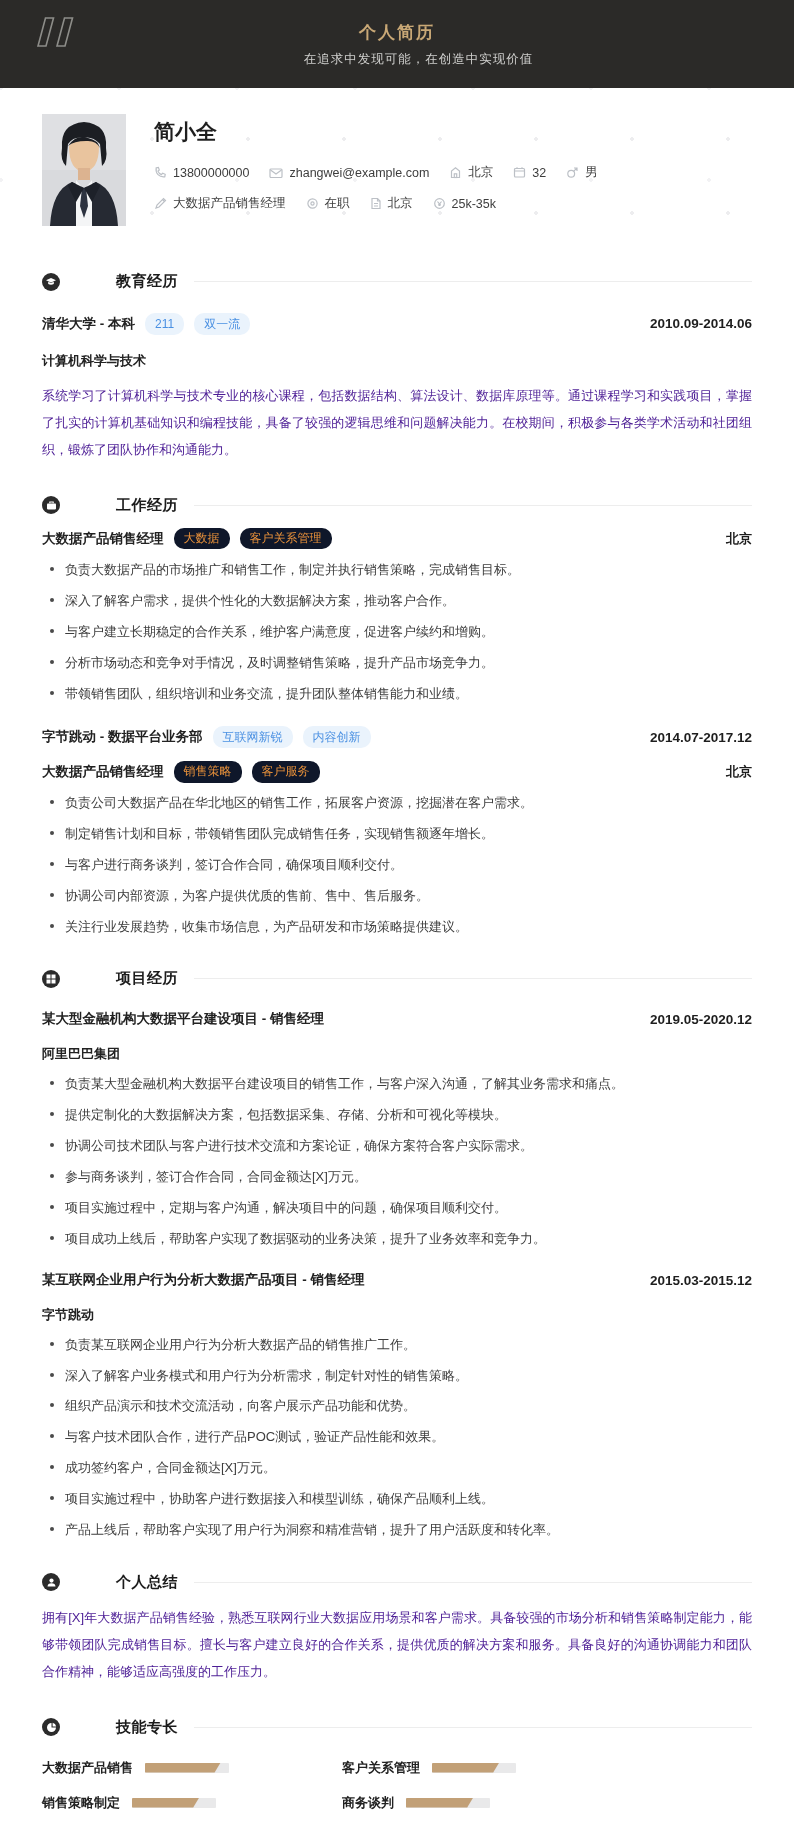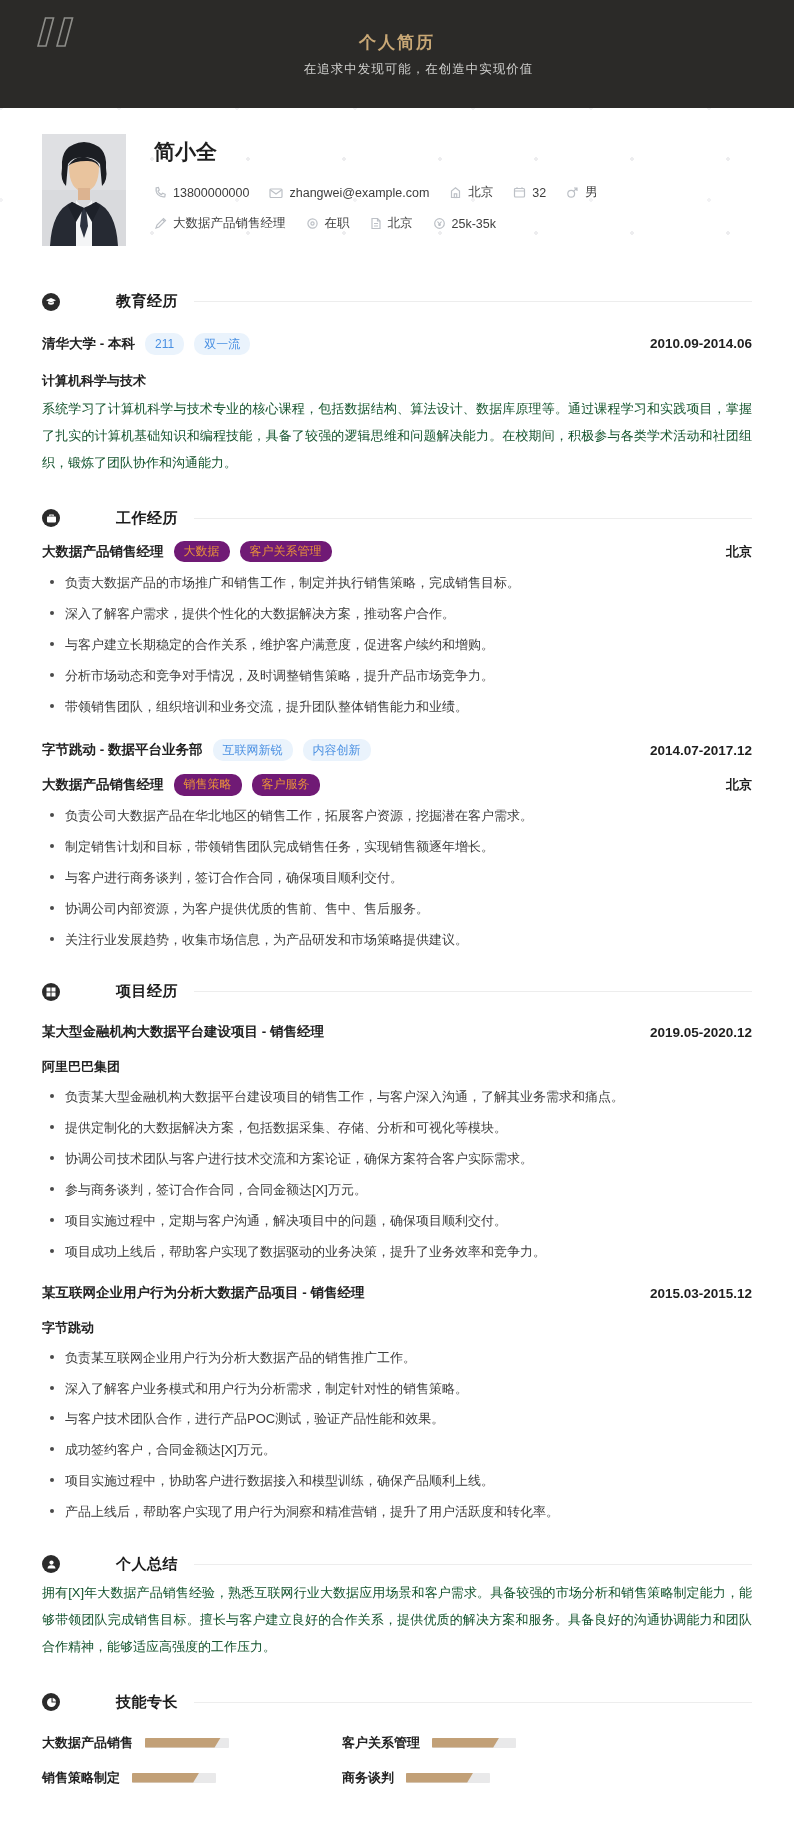--- a/index.html
+++ b/index.html
@@ -4,21 +4,21 @@
 <style>
   html,body{margin:0;padding:0;}
   body{
     width:794px;
     background:#ffffff;
     font-family:"Liberation Sans","DejaVu Sans",sans-serif;
     color:#333;
   }
   
   .top-banner{
-    height:108px;background:#2b2a28;position:relative;
+    height:88px;background:#2b2a28;position:relative;
     display:flex;flex-direction:column;align-items:center;justify-content:center;gap:7px;font-family:Liberation Mono, monospace;
   }
   .quote-wrap{position:absolute;left:34px;top:16px;}
   .banner-title{color:#c9a876;font-size:17px;font-weight:bold;letter-spacing:2px;}
   .banner-sub{color:#cfcfcd;font-size:12.5px;letter-spacing:1px;margin-left:43px;}
 
   
   .profile{
     display:flex;gap:28px;padding:26px 42px 14px;
     background-image:
@@ -43,23 +43,23 @@
   .sec-title{font-size:15px;font-weight:bold;color:#1b1b1b;letter-spacing:.5px;padding-left:48px;}
   .sec-line{flex:1;height:1px;background:#ededed;margin-left:8px;}
 
   .entry-row{display:flex;align-items:center;justify-content:space-between;margin-top:22px;}
   .er-left{display:flex;align-items:center;gap:10px;}
   .e-title{font-size:13.5px;font-weight:bold;color:#222;}
   .e-date{font-size:13.5px;font-weight:bold;color:#1e1e1e;}
   .e-loc{font-size:13px;font-weight:bold;color:#1e1e1e;}
   .tag{font-size:12px;padding:2.5px 10px;border-radius:10px;line-height:1.4;white-space:nowrap;}
   .tag-blue{color:#4a90e2;background:#eaf3fc;}
-  .tag-orange{color:#e8913a;background:#701a75;}
+  .tag-orange{color:#e8913a;background:#0f172a;}
   .e-sub{font-size:13px;font-weight:bold;color:#222;margin-top:17px;}
-  .para{font-size:13px;line-height:2.1;color:#14532d;margin-top:5px;text-align:justify;}
+  .para{font-size:13px;line-height:2.1;color:#4c1d95;margin-top:12px;text-align:justify;}
 
   ul.bullets{list-style:none;margin:8px 0 0;padding:0;}
   .bullets li{
     position:relative;padding-left:23px;font-size:13px;color:#3d3d3d;
     line-height:1.65;margin-top:9.5px;
   }
   .bullets li::before{
     content:"";position:absolute;left:8px;top:8px;width:4px;height:4px;border-radius:50%;background:#4a4a4a;
   }
 
@@ -312,20 +312,21 @@
 
   <div style="margin-top:0;">
     <div class="entry-row">
       <span class="e-title">某互联网企业用户行为分析大数据产品项目 - 销售经理</span>
       <span class="e-date">2015.03-2015.12</span>
     </div>
     <div class="e-sub">字节跳动</div>
     <ul class="bullets">
       <li>负责某互联网企业用户行为分析大数据产品的销售推广工作。</li>
       <li>深入了解客户业务模式和用户行为分析需求，制定针对性的销售策略。</li>
+      <li>组织产品演示和技术交流活动，向客户展示产品功能和优势。</li>
       <li>与客户技术团队合作，进行产品POC测试，验证产品性能和效果。</li>
       <li>成功签约客户，合同金额达[X]万元。</li>
       <li>项目实施过程中，协助客户进行数据接入和模型训练，确保产品顺利上线。</li>
       <li>产品上线后，帮助客户实现了用户行为洞察和精准营销，提升了用户活跃度和转化率。</li>
     </ul>
   </div>
 </div>
 
 <div class="section">
   <div class="sec-head">

